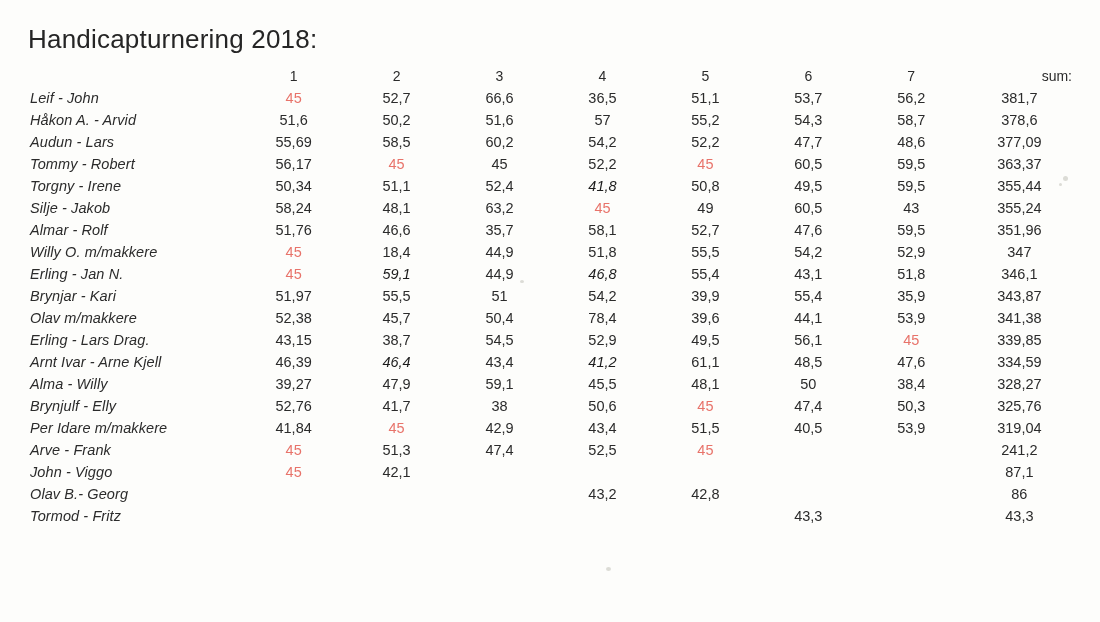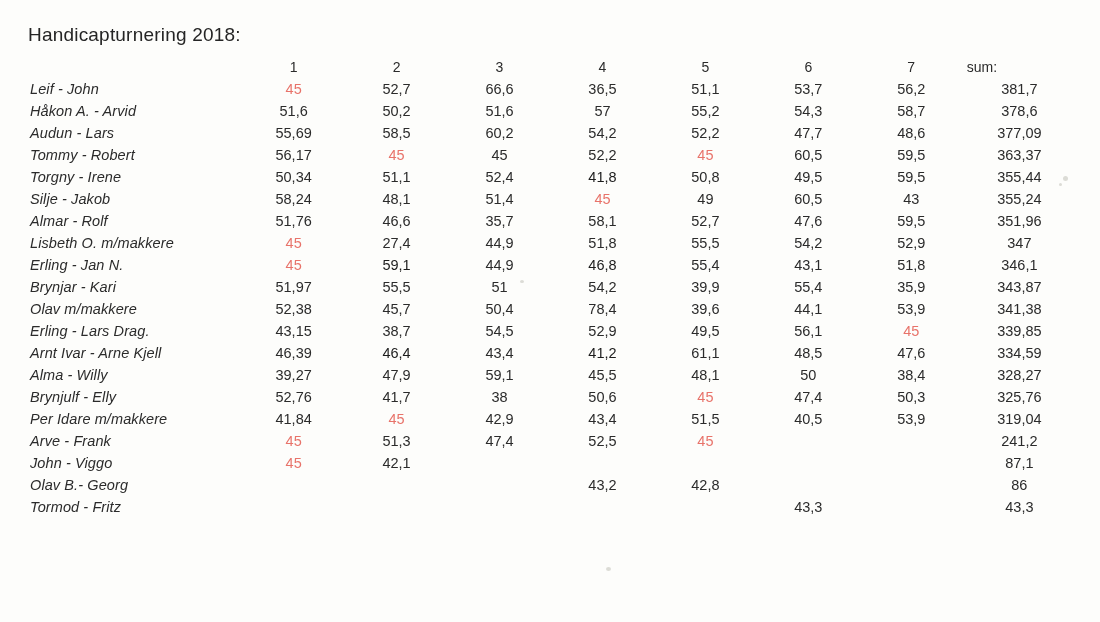--- a/index.html
+++ b/index.html
@@ -15,21 +15,21 @@
     overflow: hidden;
   }
   .page {
     position: relative;
     width: 1100px;
     height: 622px;
     box-sizing: border-box;
     padding: 18px 26px 0 26px;
   }
   .title {
-    font-size: 19px;
+    font-size: 26px;
     letter-spacing: 0.2px;
     color: #252525;
     margin: 6px 0 10px 2px;
   }
   table.scores {
     border-collapse: collapse;
     width: 1050px;
     table-layout: fixed;
     font-size: 14.5px;
   }
@@ -43,36 +43,36 @@
     font-weight: normal;
     vertical-align: baseline;
   }
   thead th {
     font-size: 14px;
     color: #2b2b2b;
     padding-bottom: 6px;
   }
   th.h-name { text-align: left; }
   th.h-round { text-align: center; }
-  th.h-sum { text-align: left; }
+  th.h-sum { text-align: right; }
 
   td.name {
     text-align: left;
     white-space: nowrap;
     letter-spacing: 0.1px;
     font-style: italic;
   }
   td.val {
     text-align: center;
   }
   td.sum {
     text-align: center;
   }
   .red { color: #e8736a; }
-  .bold { font-weight: bold; color: #1c1c1c; }
+  .bold { font-weight: bold; color: #1c1c1c; font-style: italic; }
 
   .speck {
     position: absolute;
     background: #dcdcd6;
     border-radius: 50%;
   }
   .speck.s1 { left: 1063px; top: 176px; width: 5px; height: 5px; }
   .speck.s2 { left: 520px; top: 280px; width: 4px; height: 3px; }
   .speck.s3 { left: 606px; top: 567px; width: 5px; height: 4px; }
   .speck.s4 { left: 1059px; top: 183px; width: 3px; height: 3px; }
@@ -162,42 +162,42 @@
           <td class="val bold">41,8</td>
           <td class="val">50,8</td>
           <td class="val">49,5</td>
           <td class="val">59,5</td>
           <td class="sum">355,44</td>
         </tr>
         <tr>
           <td class="name">Silje - Jakob</td>
           <td class="val">58,24</td>
           <td class="val">48,1</td>
-          <td class="val">51,4</td>
+          <td class="val">63,2</td>
           <td class="val red">45</td>
           <td class="val">49</td>
           <td class="val">60,5</td>
           <td class="val">43</td>
           <td class="sum">355,24</td>
         </tr>
         <tr>
           <td class="name">Almar - Rolf</td>
           <td class="val">51,76</td>
           <td class="val">46,6</td>
           <td class="val">35,7</td>
           <td class="val">58,1</td>
           <td class="val">52,7</td>
           <td class="val">47,6</td>
           <td class="val">59,5</td>
           <td class="sum">351,96</td>
         </tr>
         <tr>
-          <td class="name">Lisbeth O. m/makkere</td>
-          <td class="val red">45</td>
-          <td class="val">27,4</td>
+          <td class="name">Willy O. m/makkere</td>
+          <td class="val red">45</td>
+          <td class="val">18,4</td>
           <td class="val">44,9</td>
           <td class="val">51,8</td>
           <td class="val">55,5</td>
           <td class="val">54,2</td>
           <td class="val">52,9</td>
           <td class="sum">347</td>
         </tr>
         <tr>
           <td class="name">Erling - Jan N.</td>
           <td class="val red">45</td>

